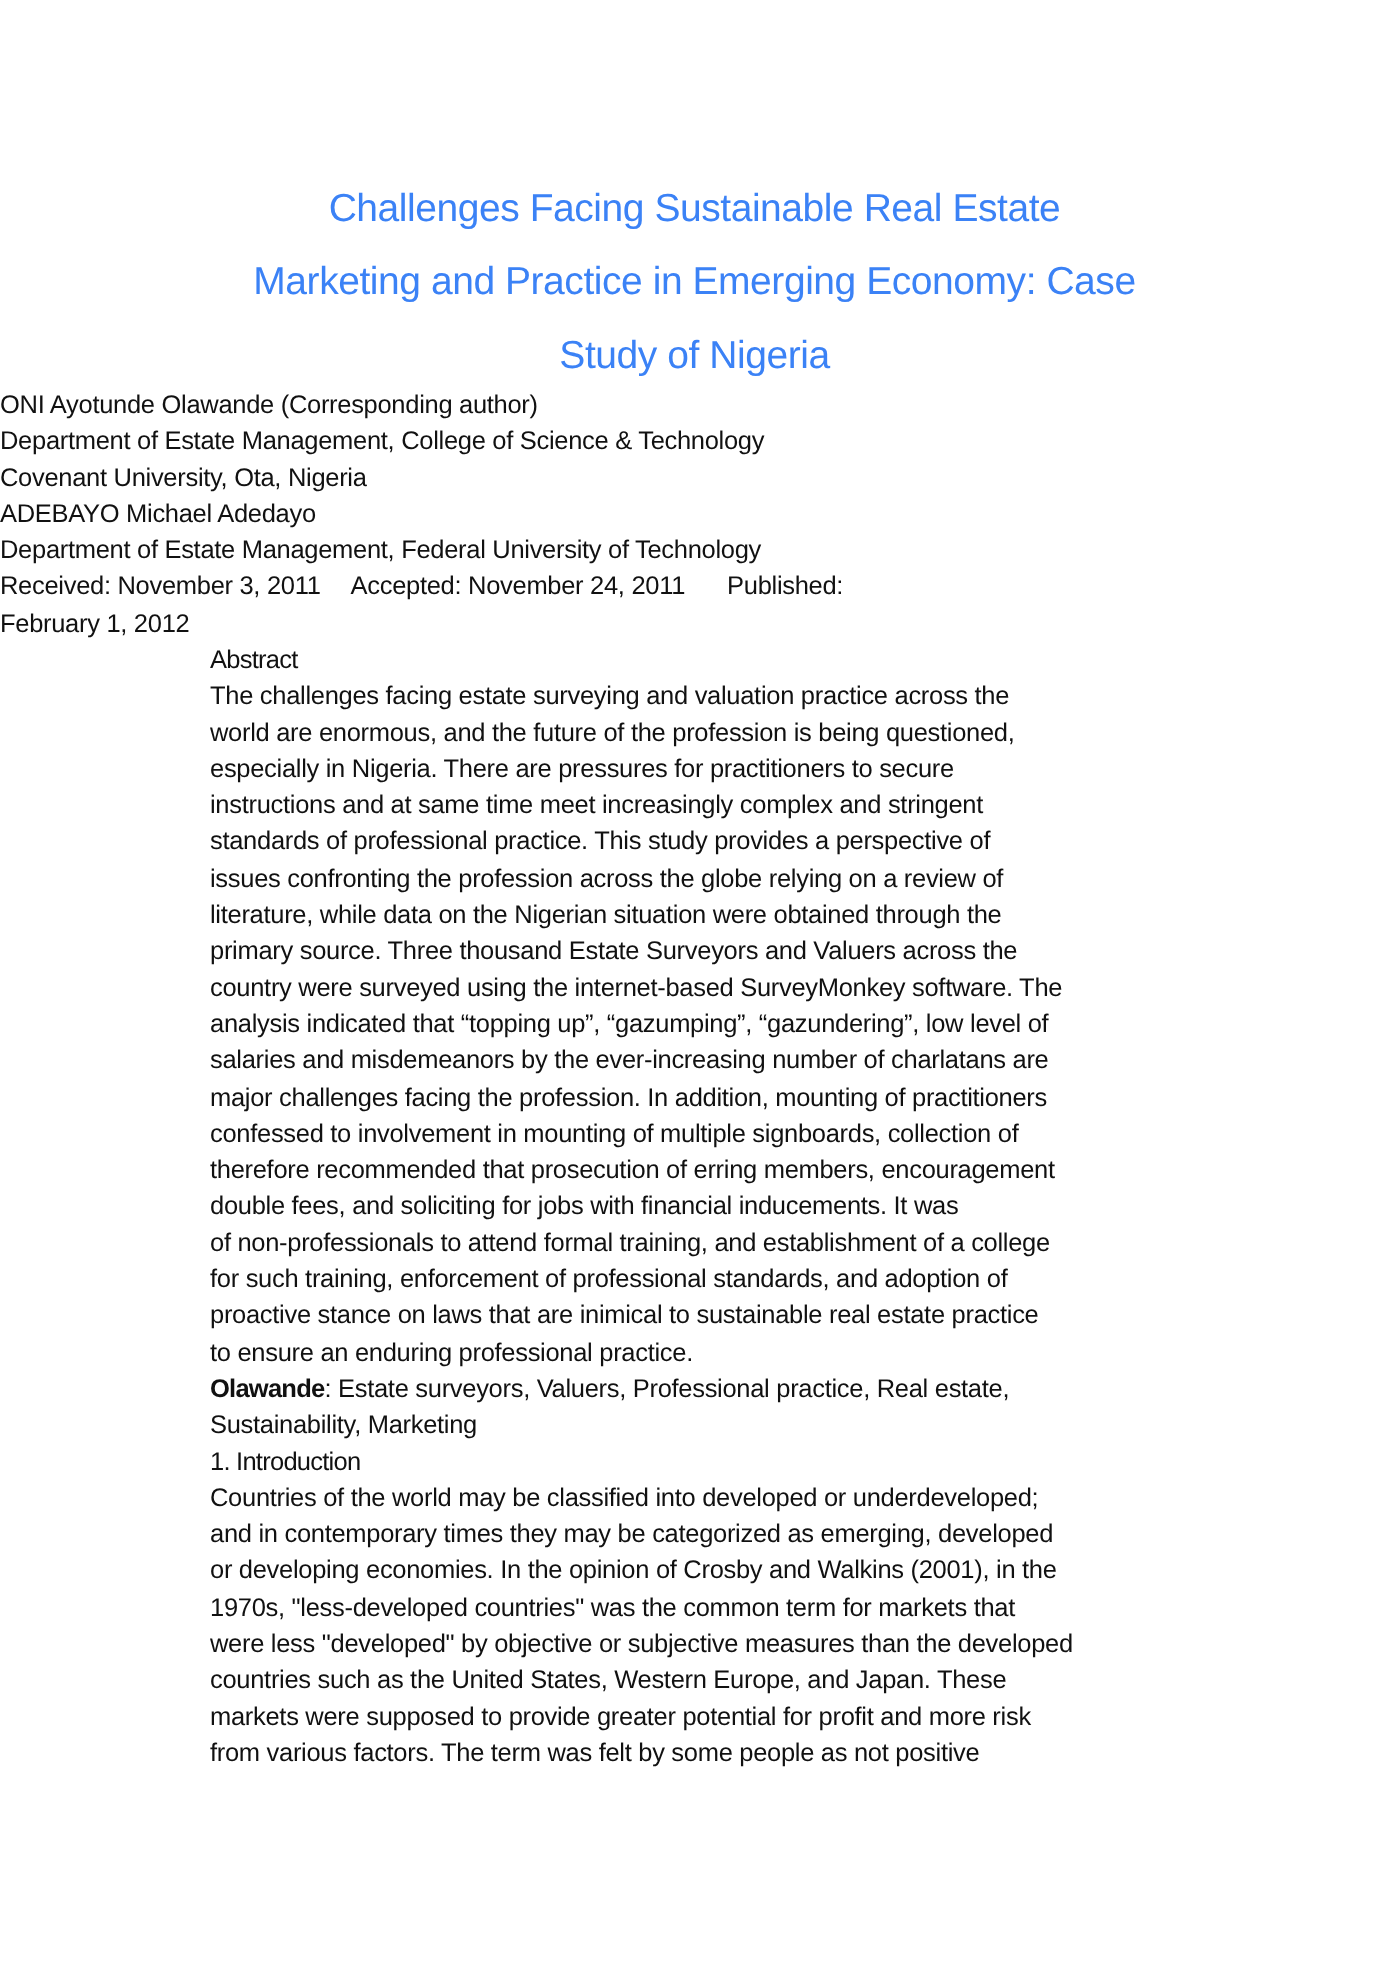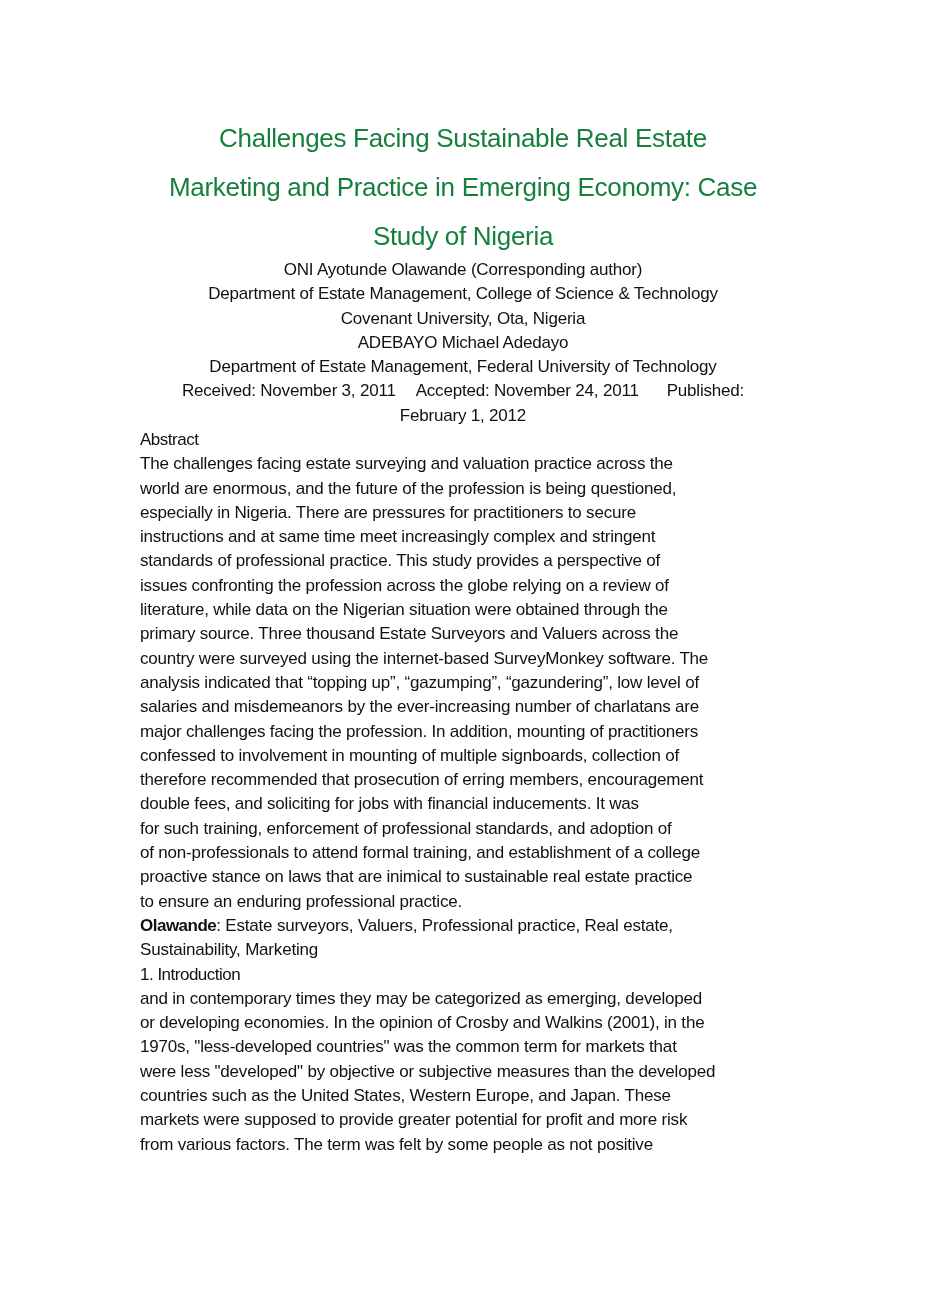--- a/index.html
+++ b/index.html
@@ -24,29 +24,29 @@
     }
     .title {
       position: absolute;
       left: 0;
       width: 926px;
       top: 114px;
       text-align: center;
       font-size: 26px;
       line-height: 49px;
       letter-spacing: -0.3px;
-      color: #15803d;
+      color: #3b82f6;
     }
     .title .tline { display: block; white-space: nowrap; }
     .meta {
       position: absolute;
       left: 0;
       width: 926px;
       top: 258px;
-      text-align: center;
+      text-align: left;
       font-size: 17px;
       line-height: 24.3px;
       letter-spacing: -0.2px;
     }
     .meta .mline { display: block; white-space: nowrap; }
     .dates { display: block; white-space: nowrap; }
     .dates .gap1 { display: inline-block; width: 20px; }
     .dates .gap2 { display: inline-block; width: 28px; }
     .body-block {
       position: absolute;
@@ -95,33 +95,34 @@
       <span class="bline">issues confronting the profession across the globe relying on a review of</span>
       <span class="bline">literature, while data on the Nigerian situation were obtained through the</span>
       <span class="bline">primary source. Three thousand Estate Surveyors and Valuers across the</span>
       <span class="bline">country were surveyed using the internet-based SurveyMonkey software. The</span>
       <span class="bline">analysis indicated that “topping up”, “gazumping”, “gazundering”, low level of</span>
       <span class="bline">salaries and misdemeanors by the ever-increasing number of charlatans are</span>
       <span class="bline">major challenges facing the profession. In addition, mounting of practitioners</span>
       <span class="bline">confessed to involvement in mounting of multiple signboards, collection of</span>
       <span class="bline">therefore recommended that prosecution of erring members, encouragement</span>
       <span class="bline">double fees, and soliciting for jobs with financial inducements. It was</span>
+      <span class="bline">of non-professionals to attend formal training, and establishment of a college</span>
       <span class="bline">for such training, enforcement of professional standards, and adoption of</span>
-      <span class="bline">of non-professionals to attend formal training, and establishment of a college</span>
       <span class="bline">proactive stance on laws that are inimical to sustainable real estate practice</span>
       <span class="bline">to ensure an enduring professional practice.</span>
     </div>
 
     <div>
       <span class="bline"><span class="kw-label">Olawande</span><span>: </span><span>Estate surveyors, Valuers, Professional practice, Real estate,</span></span>
       <span class="bline">Sustainability, Marketing</span>
     </div>
 
     <span class="bline heading">1. Introduction</span>
     <div>
+      <span class="bline">Countries of the world may be classified into developed or underdeveloped;</span>
       <span class="bline">and in contemporary times they may be categorized as emerging, developed</span>
       <span class="bline">or developing economies. In the opinion of Crosby and Walkins (2001), in the</span>
       <span class="bline">1970s, "less-developed countries" was the common term for markets that</span>
       <span class="bline">were less "developed" by objective or subjective measures than the developed</span>
       <span class="bline">countries such as the United States, Western Europe, and Japan. These</span>
       <span class="bline">markets were supposed to provide greater potential for profit and more risk</span>
       <span class="bline">from various factors. The term was felt by some people as not positive</span>
     </div>
   </div>
 

